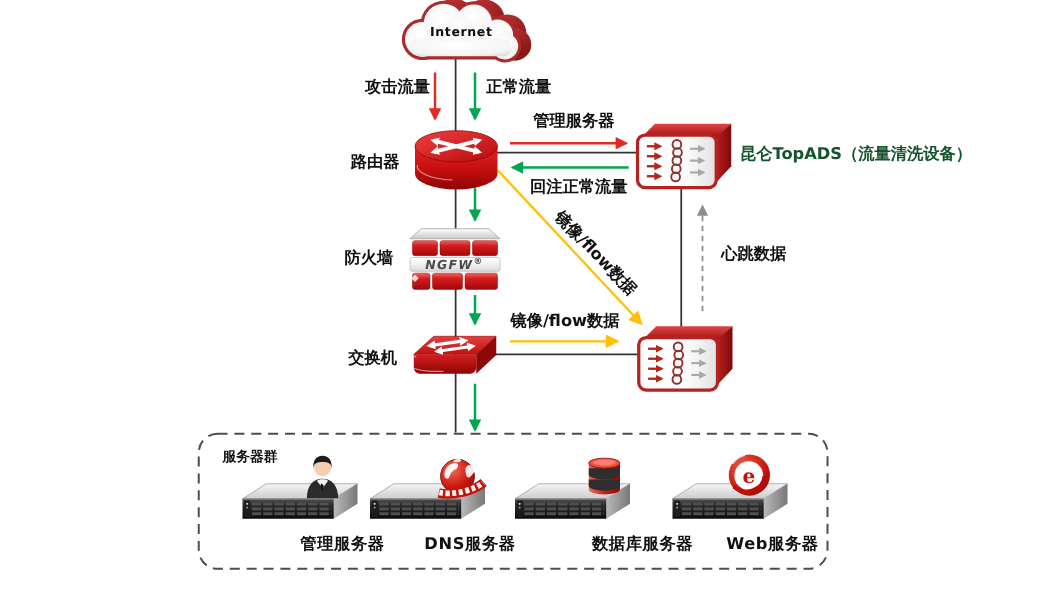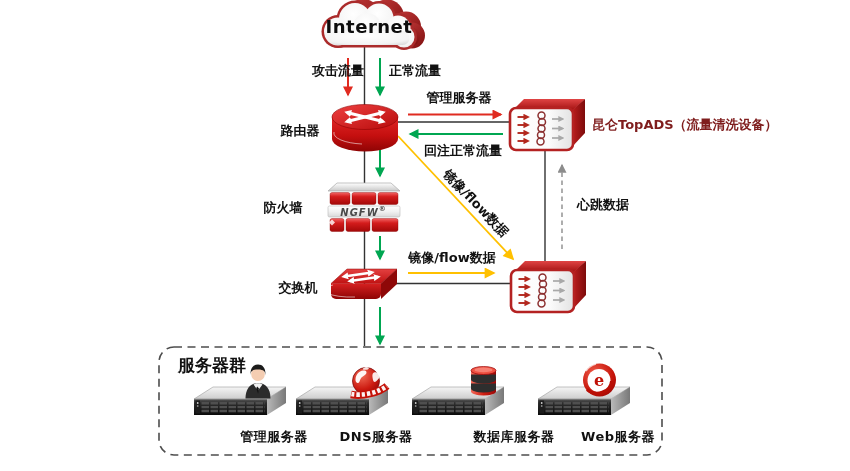--- a/index.html
+++ b/index.html
@@ -2,23 +2,23 @@
 <html><head>
 <meta charset="utf-8">
 <style>
   html,body{margin:0;padding:0;background:#ffffff;}
   #stage{position:relative;width:850px;height:471px;background:#ffffff;overflow:hidden;
          font-family:"DejaVu Sans",sans-serif;}
   svg{position:absolute;left:0;top:0;}
   .lbl{position:absolute;font-weight:bold;font-size:13px;color:#111111;
        white-space:nowrap;transform:translate(-50%,-50%);line-height:1;}
   .lbl-left{transform:translate(0,-50%);}
-  .red{color:#7f1d1d;}
+  .red{color:#14532d;}
   .rot{transform:translate(-50%,-50%) rotate(46deg);}
-  .internet{font-size:18px;letter-spacing:.5px;color:#0d0d0d;text-align:right;}
+  .internet{font-size:10px;letter-spacing:.5px;color:#0d0d0d;text-align:right;}
   .badge{font-size:10px;color:#4a4a4a;letter-spacing:1px;font-style:italic;}
   .badge sup{font-size:7px;letter-spacing:0;}
   .srv{letter-spacing:.5px;margin-left:28px;}
 </style>
 </head>
 <body>
 
 <div id="stage">
 
 <svg width="850" height="471" viewBox="0 0 850 471">
@@ -347,37 +347,37 @@
   <g>
     <circle cx="599.5" cy="380" r="16.5" fill="url(#gBall)"></circle>
     <circle cx="599" cy="380.5" r="11.5" fill="#ffffff"></circle>
     <path d="M587,389.5 A14.5,13 0 0 0 611.5,381" stroke="#b90f06" stroke-width="3" fill="none"></path>
     <path d="M586,371 a16.5,16.5 0 0 1 10,-7" stroke="#ffffff" stroke-width="1.6" fill="none" opacity="0.7"></path>
   </g>
 </svg>
 
 <div class="lbl internet" style="left:369px;top:27px;">Internet</div>
 
-<div class="lbl" style="left:318px;top:70px;margin-left:20px;">攻击流量</div>
+<div class="lbl" style="left:318px;top:70px;">攻击流量</div>
 <div class="lbl" style="left:415px;top:70px;">正常流量</div>
 
 <div class="lbl" style="left:300px;top:130px;">路由器</div>
 <div class="lbl" style="left:459px;top:97px;">管理服务器</div>
 <div class="lbl" style="left:463px;top:150px;">回注正常流量</div>
 <div class="lbl lbl-left red" style="left:592px;top:124px;">昆仑TopADS（流量清洗设备）</div>
 
-<div class="lbl" style="left:283px;top:207px;text-align:right;">防火墙</div>
+<div class="lbl" style="left:295px;top:207px;text-align:right;">防火墙</div>
 <div class="lbl badge" style="left:363px;top:211.5px;"><span>NGFW</span><sup>®</sup></div>
 
 <div class="lbl rot" style="left:476px;top:203px;">镜像/flow数据</div>
 <div class="lbl lbl-left" style="left:577px;top:204px;">心跳数据</div>
 
 <div class="lbl" style="left:298px;top:287px;">交换机</div>
 <div class="lbl" style="left:452px;top:257px;">镜像/flow数据</div>
 
-<div class="lbl lbl-left" style="left:178px;top:365px;font-size:17px;">服务器群</div>
+<div class="lbl lbl-left" style="left:178px;top:365px;font-size:11px;">服务器群</div>
 <div class="lbl srv" style="left:246px;top:436px;">管理服务器</div>
 <div class="lbl srv" style="left:348px;top:436px;">DNS服务器</div>
 <div class="lbl srv" style="left:464px;top:436px;padding-left:44px;">数据库服务器</div>
 <div class="lbl srv" style="left:590px;top:436px;">Web服务器</div>
 <div class="lbl" style="left:599px;top:381px;font-size:16px;color:#c01208;font-family:'DejaVu Serif',serif;">e</div>
 
 </div>
 
 </body></html>

